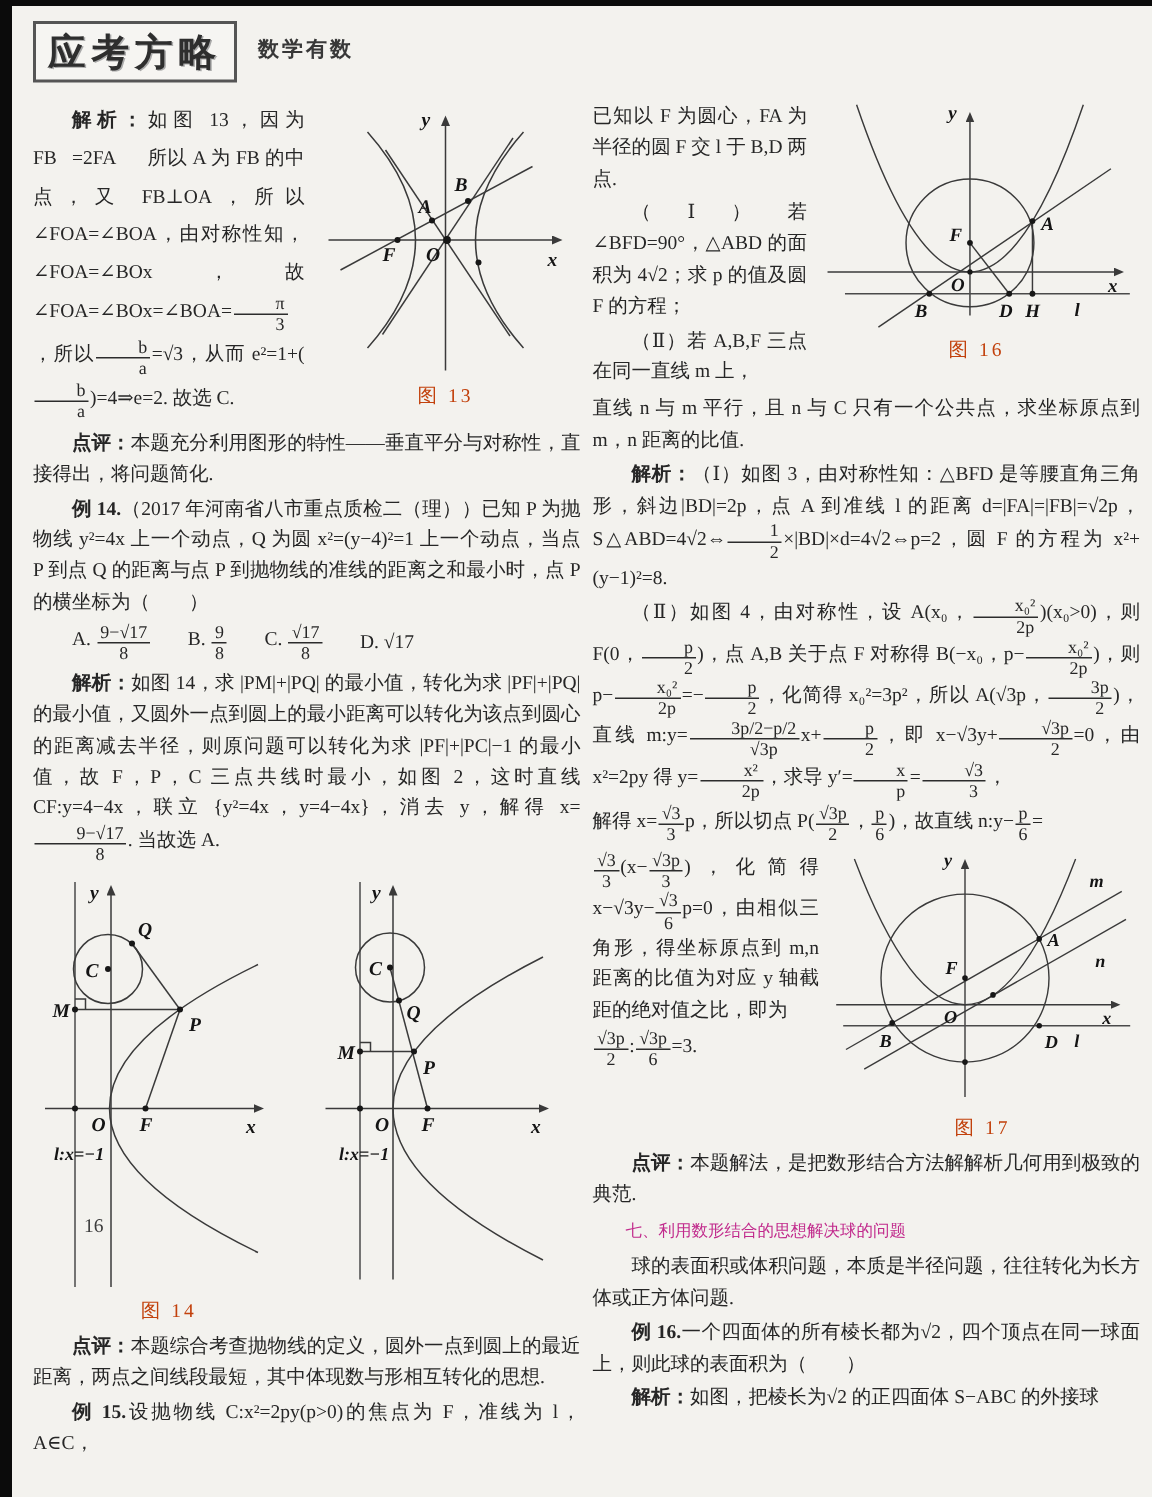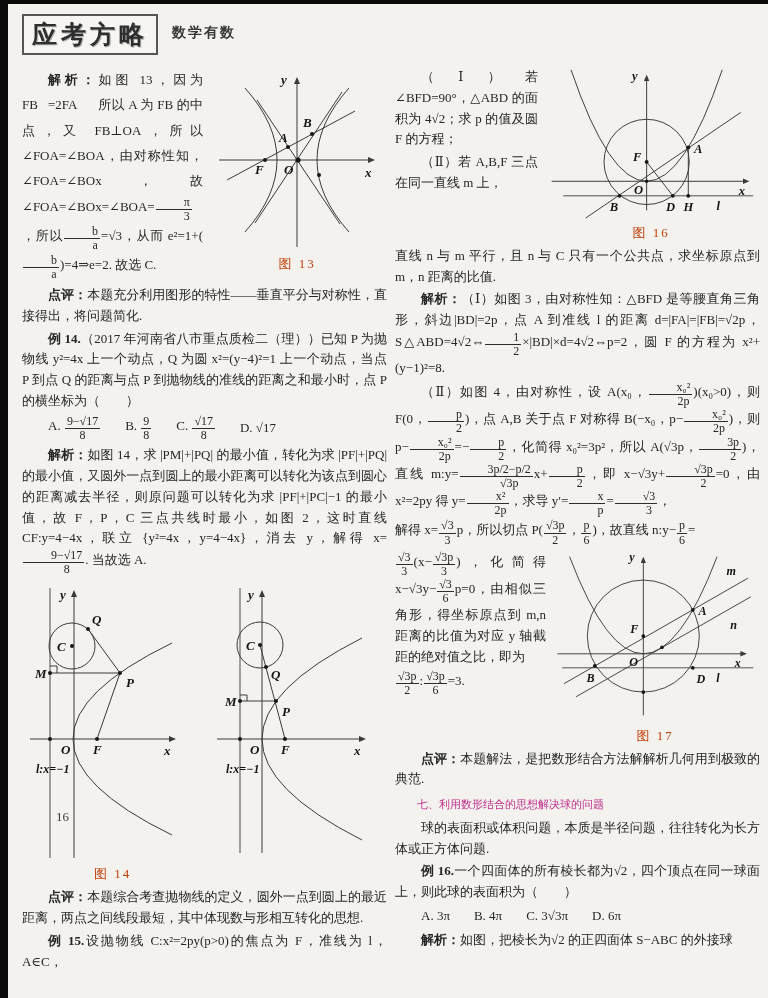--- a/index.html
+++ b/index.html
@@ -185,20 +185,21 @@
 
         <p class="para"><b class="plabel">点评：</b><span>本题综合考查抛物线的定义，圆外一点到圆上的最近距离，两点之间线段最短，其中体现数与形相互转化的思想.</span></p>
 
         <p class="para"><b class="plabel">例 15.</b><span>设抛物线 C:x²=2py(p&gt;0)的焦点为 F，准线为 l，A∈C，</span></p>
       </div>
 
       <div class="col">
 
         <div class="row">
           <div class="ptext">
+            <p class="para noindent">已知以 F 为圆心，FA 为半径的圆 F 交 l 于 B,D 两点.</p>
             <p class="para">（Ⅰ）若∠BFD=90°，△ABD 的面积为 4√2；求 p 的值及圆 F 的方程；</p>
             <p class="para">（Ⅱ）若 A,B,F 三点在同一直线 m 上，</p>
           </div>
 
           <figure class="fig">
             <svg width="218" height="157" viewBox="0 0 225 162">
               <defs>
                   <marker id="ar16" markerWidth="8" markerHeight="8" refX="5" refY="3" orient="auto" markerUnits="userSpaceOnUse">
                     <path d="M0,0L7,3L0,6Z" fill="#3a3a3a"></path>
                   </marker>
@@ -285,25 +286,19 @@
         </div>
 
         <p class="para"><b class="plabel">点评：</b><span>本题解法，是把数形结合方法解解析几何用到极致的典范.</span></p>
 
         <p class="para sec-head">七、利用数形结合的思想解决球的问题</p>
 
         <p class="para">球的表面积或体积问题，本质是半径问题，往往转化为长方体或正方体问题.</p>
 
         <p class="para"><b class="plabel">例 16.</b><span>一个四面体的所有棱长都为√2，四个顶点在同一球面上，则此球的表面积为（　　）</span></p>
 
-        <div class="opts">
-          <span>A. 3π</span>
-          <span>B. 4π</span>
-          <span>C. 3√3π</span>
-          <span>D. 6π</span>
-        </div>
 
         <p class="para"><b class="plabel">解析：</b><span>如图，把棱长为√2 的正四面体 S−ABC 的外接球</span></p>
       </div>
 
     </div>
   </div>
 </div>
 
 </body></html>

